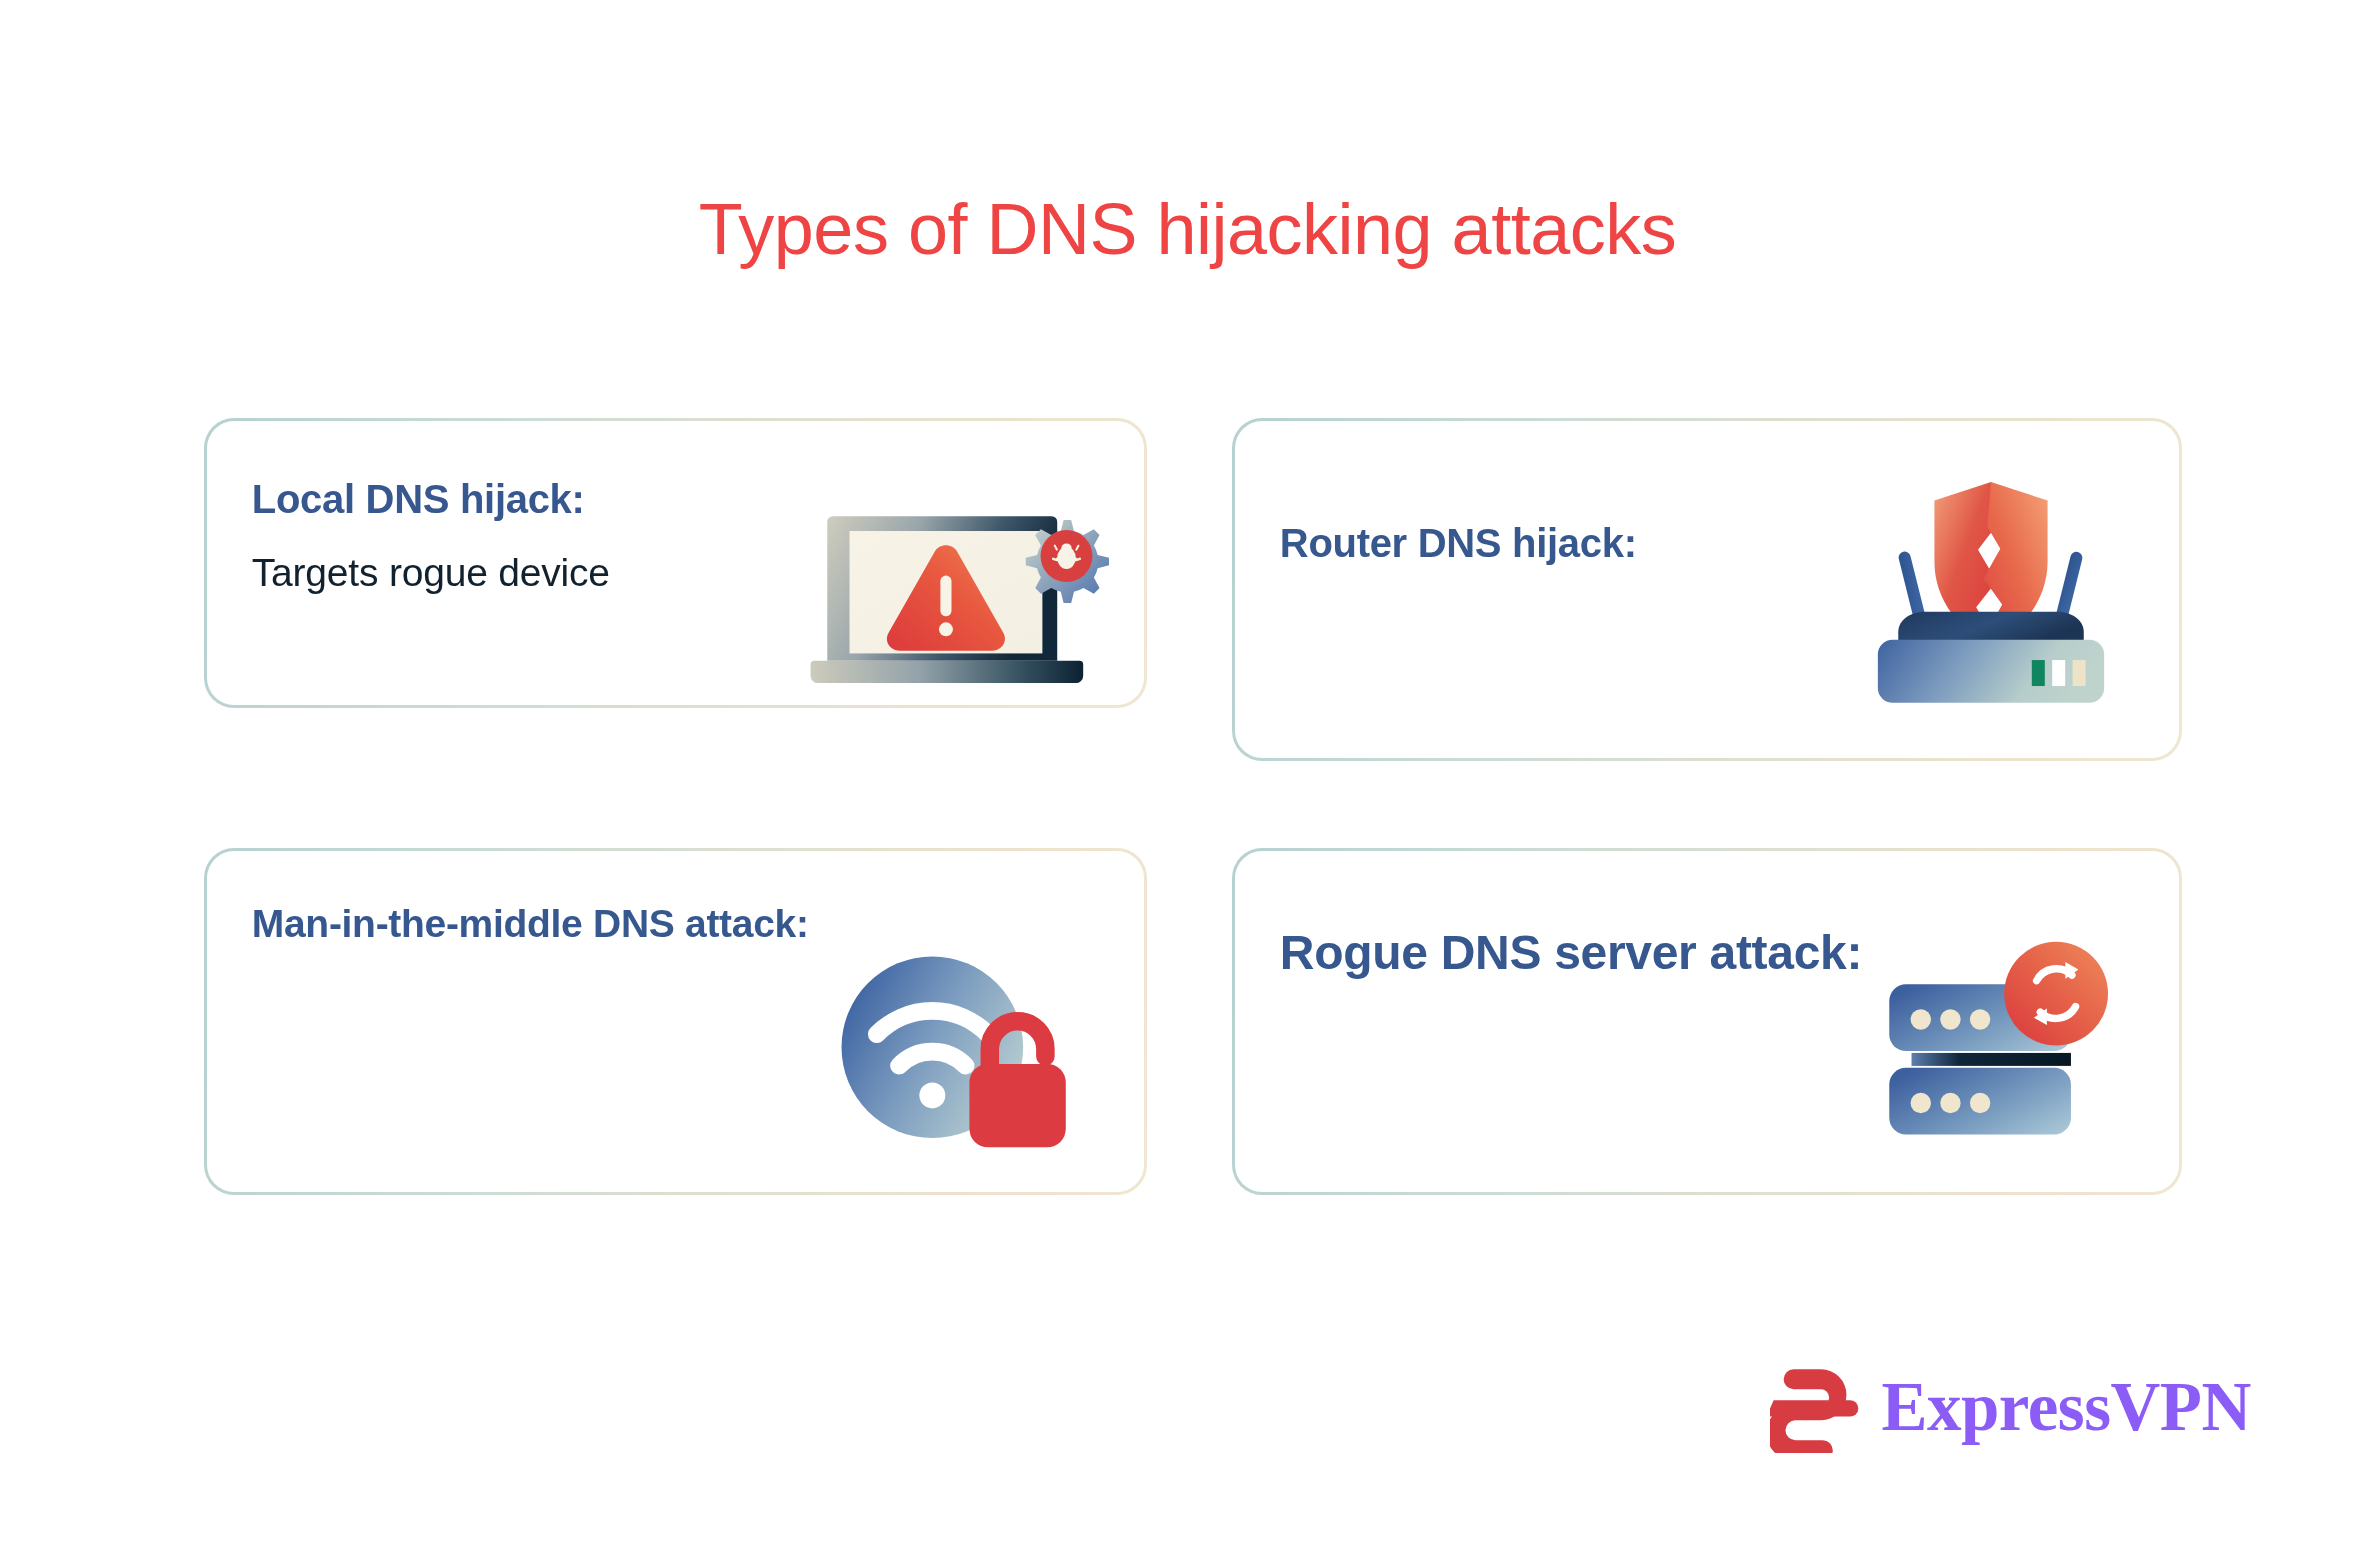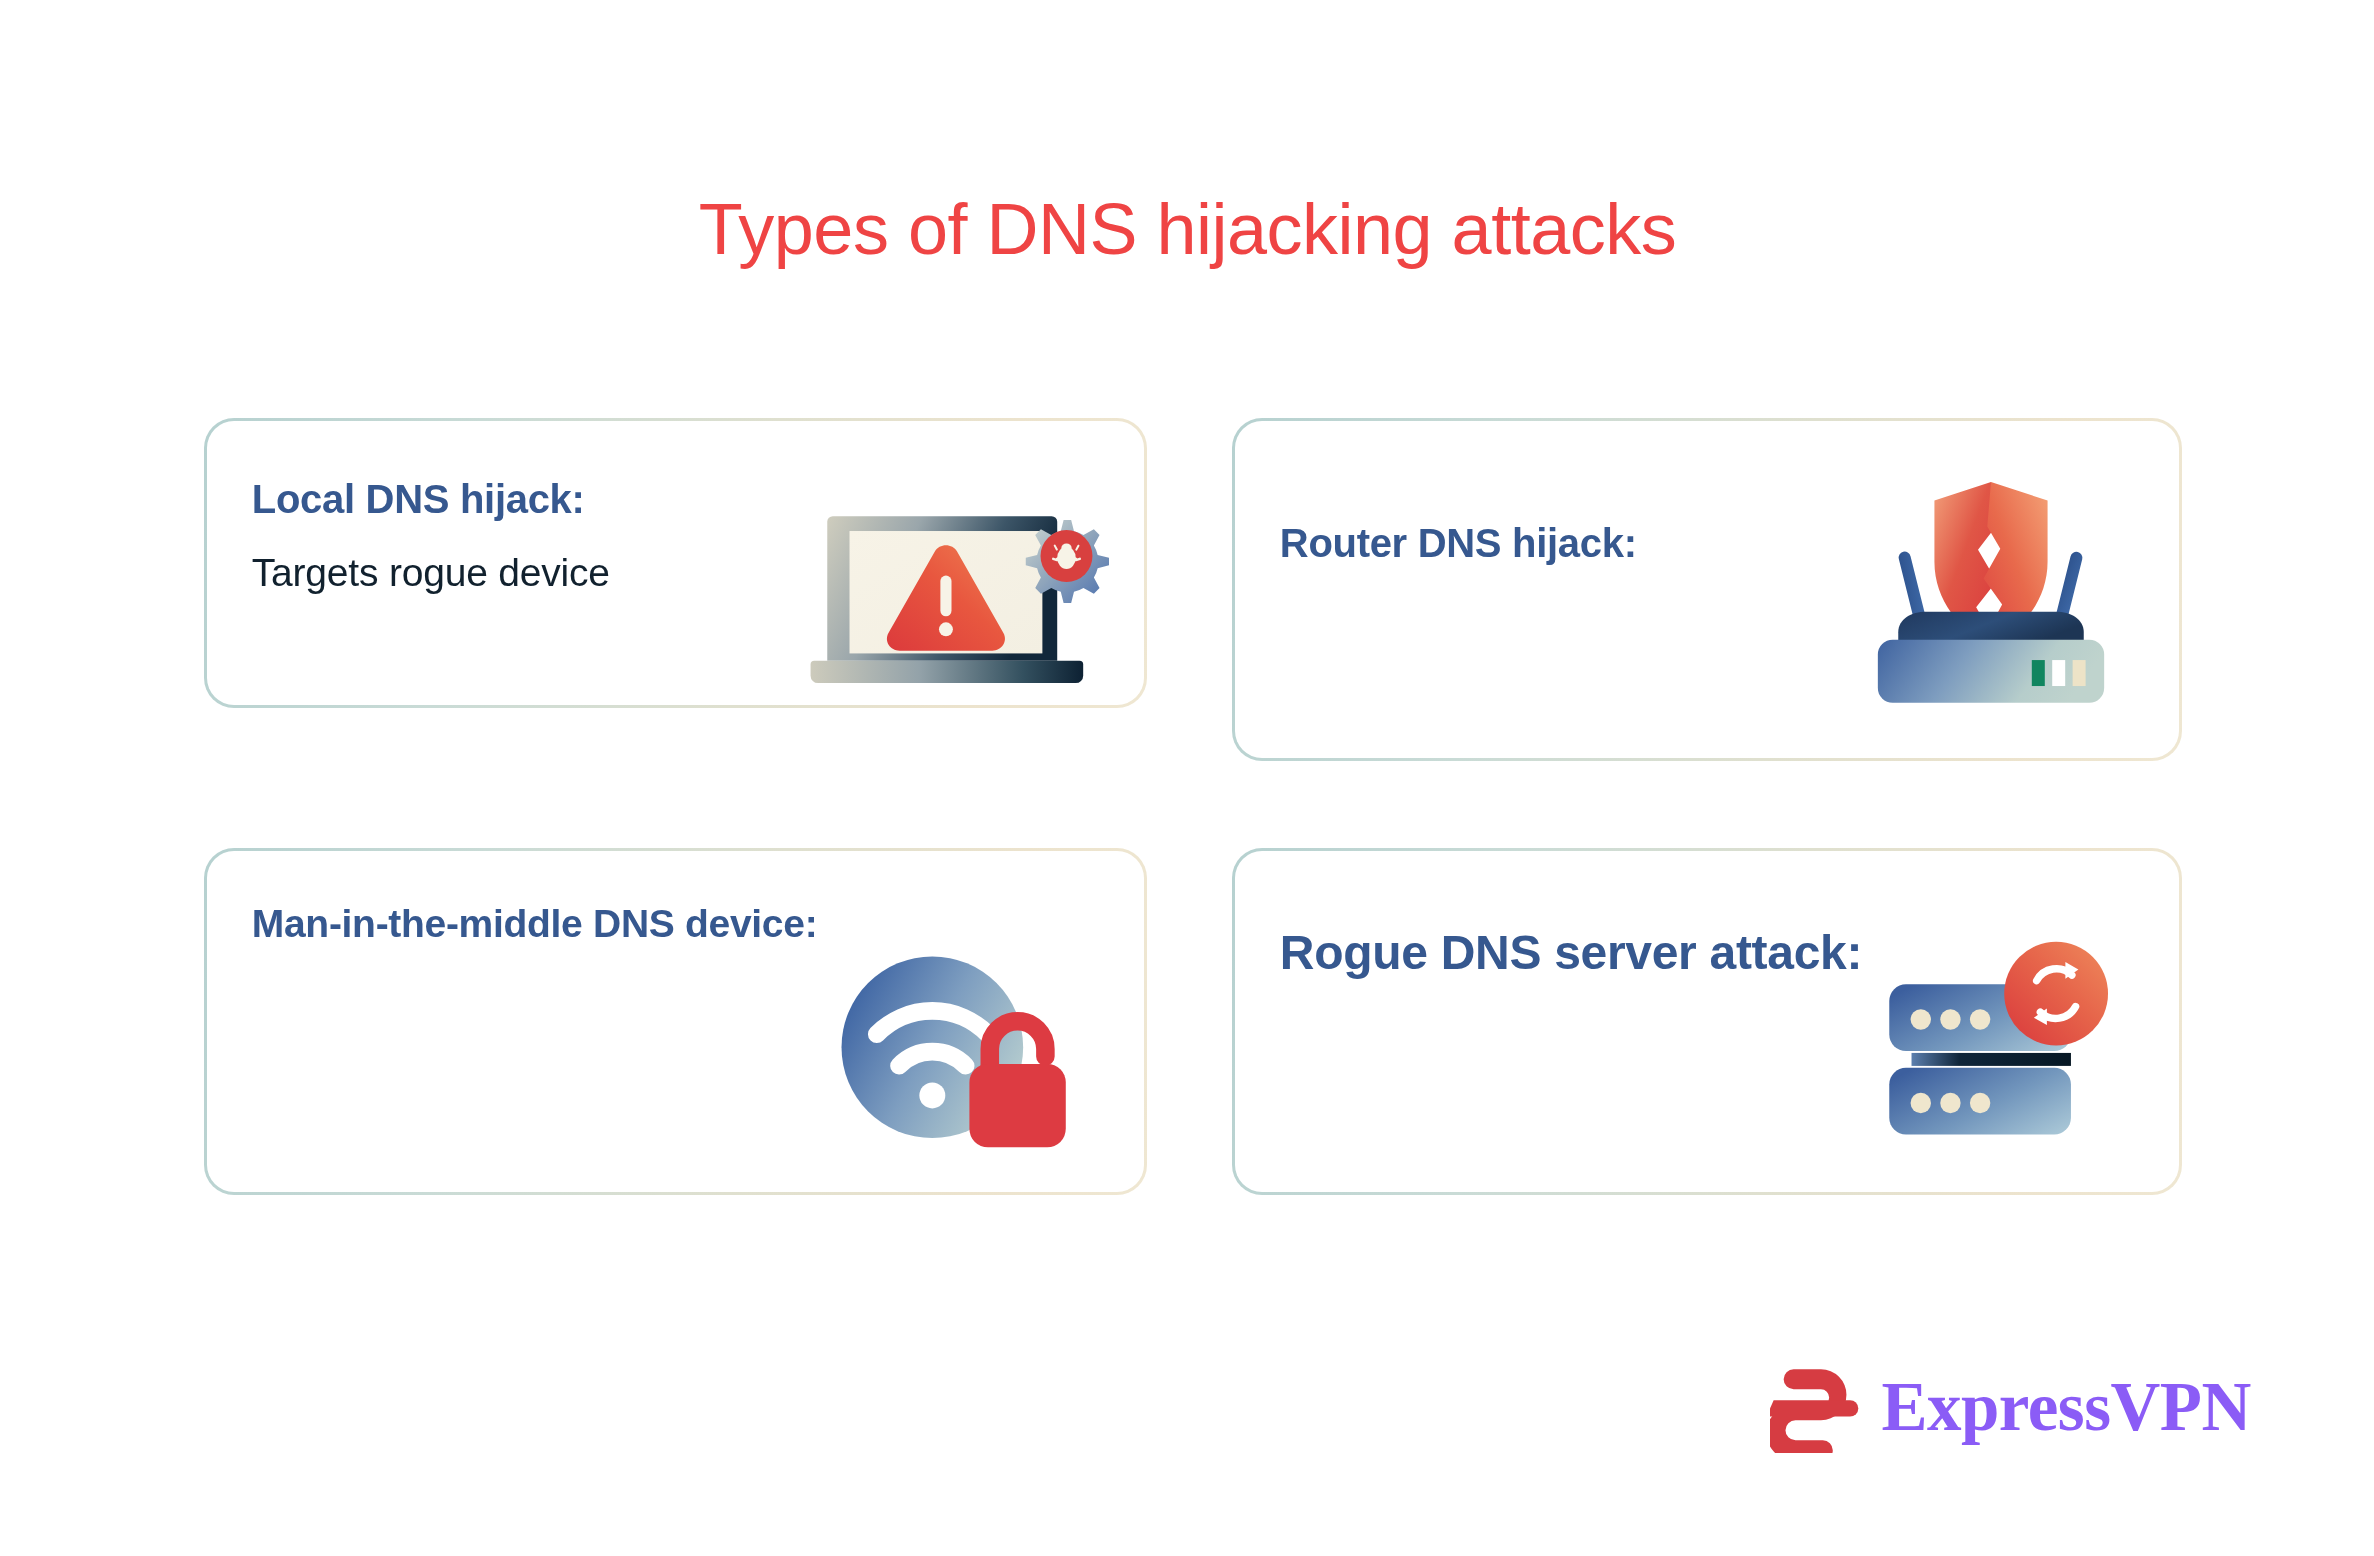--- a/index.html
+++ b/index.html
@@ -236,21 +236,21 @@
         <rect x="206" y="206" width="14" height="28" fill="#ffffff"></rect>
         <rect x="228" y="206" width="14" height="28" fill="#ede3c7"></rect>
       </svg>
     </div>
   </div>
 </div>
 
 <div class="card-border" id="card-mitm">
   <div class="card-inner">
     <div class="card-text">
-      <div class="card-heading">Man-in-the-middle DNS device:</div>
+      <div class="card-heading">Man-in-the-middle DNS attack:</div>
     </div>
     <div class="card-icon" id="icon-wifi">
       <svg viewBox="0 0 262 232" width="243" height="215" xmlns="http://www.w3.org/2000/svg">
         <defs>
           <linearGradient id="wifiCircle" x1="0" y1="0.25" x2="1" y2="0.8">
             <stop offset="0%" stop-color="#3b62a2"></stop>
             <stop offset="48%" stop-color="#7e9ec0"></stop>
             <stop offset="100%" stop-color="#bdd3d1"></stop>
           </linearGradient>
         </defs>

